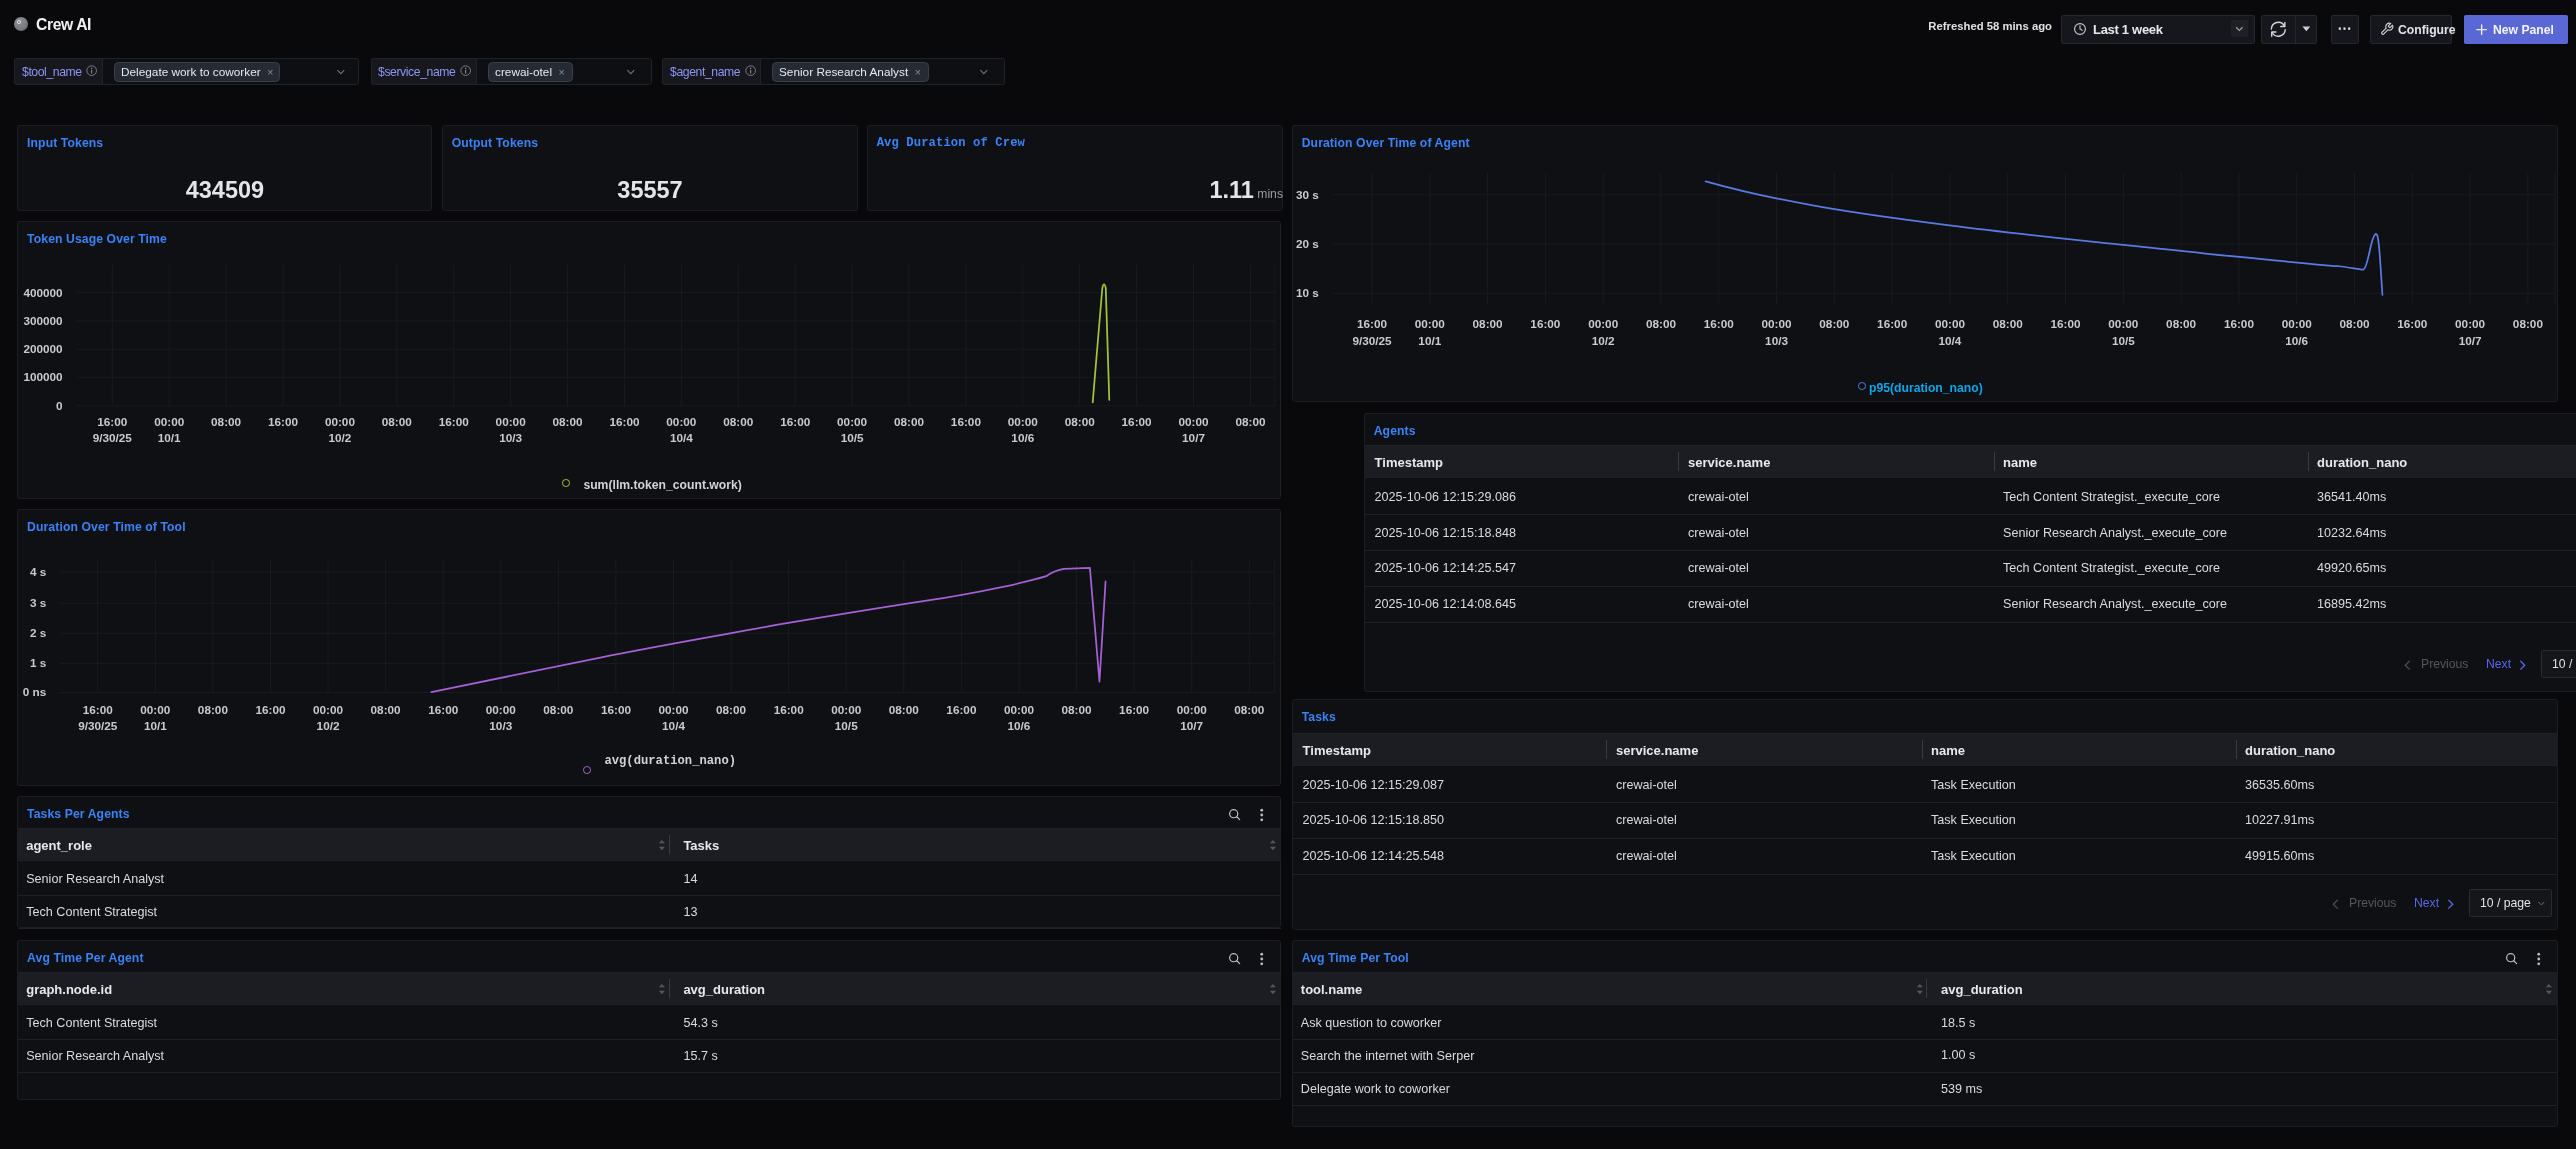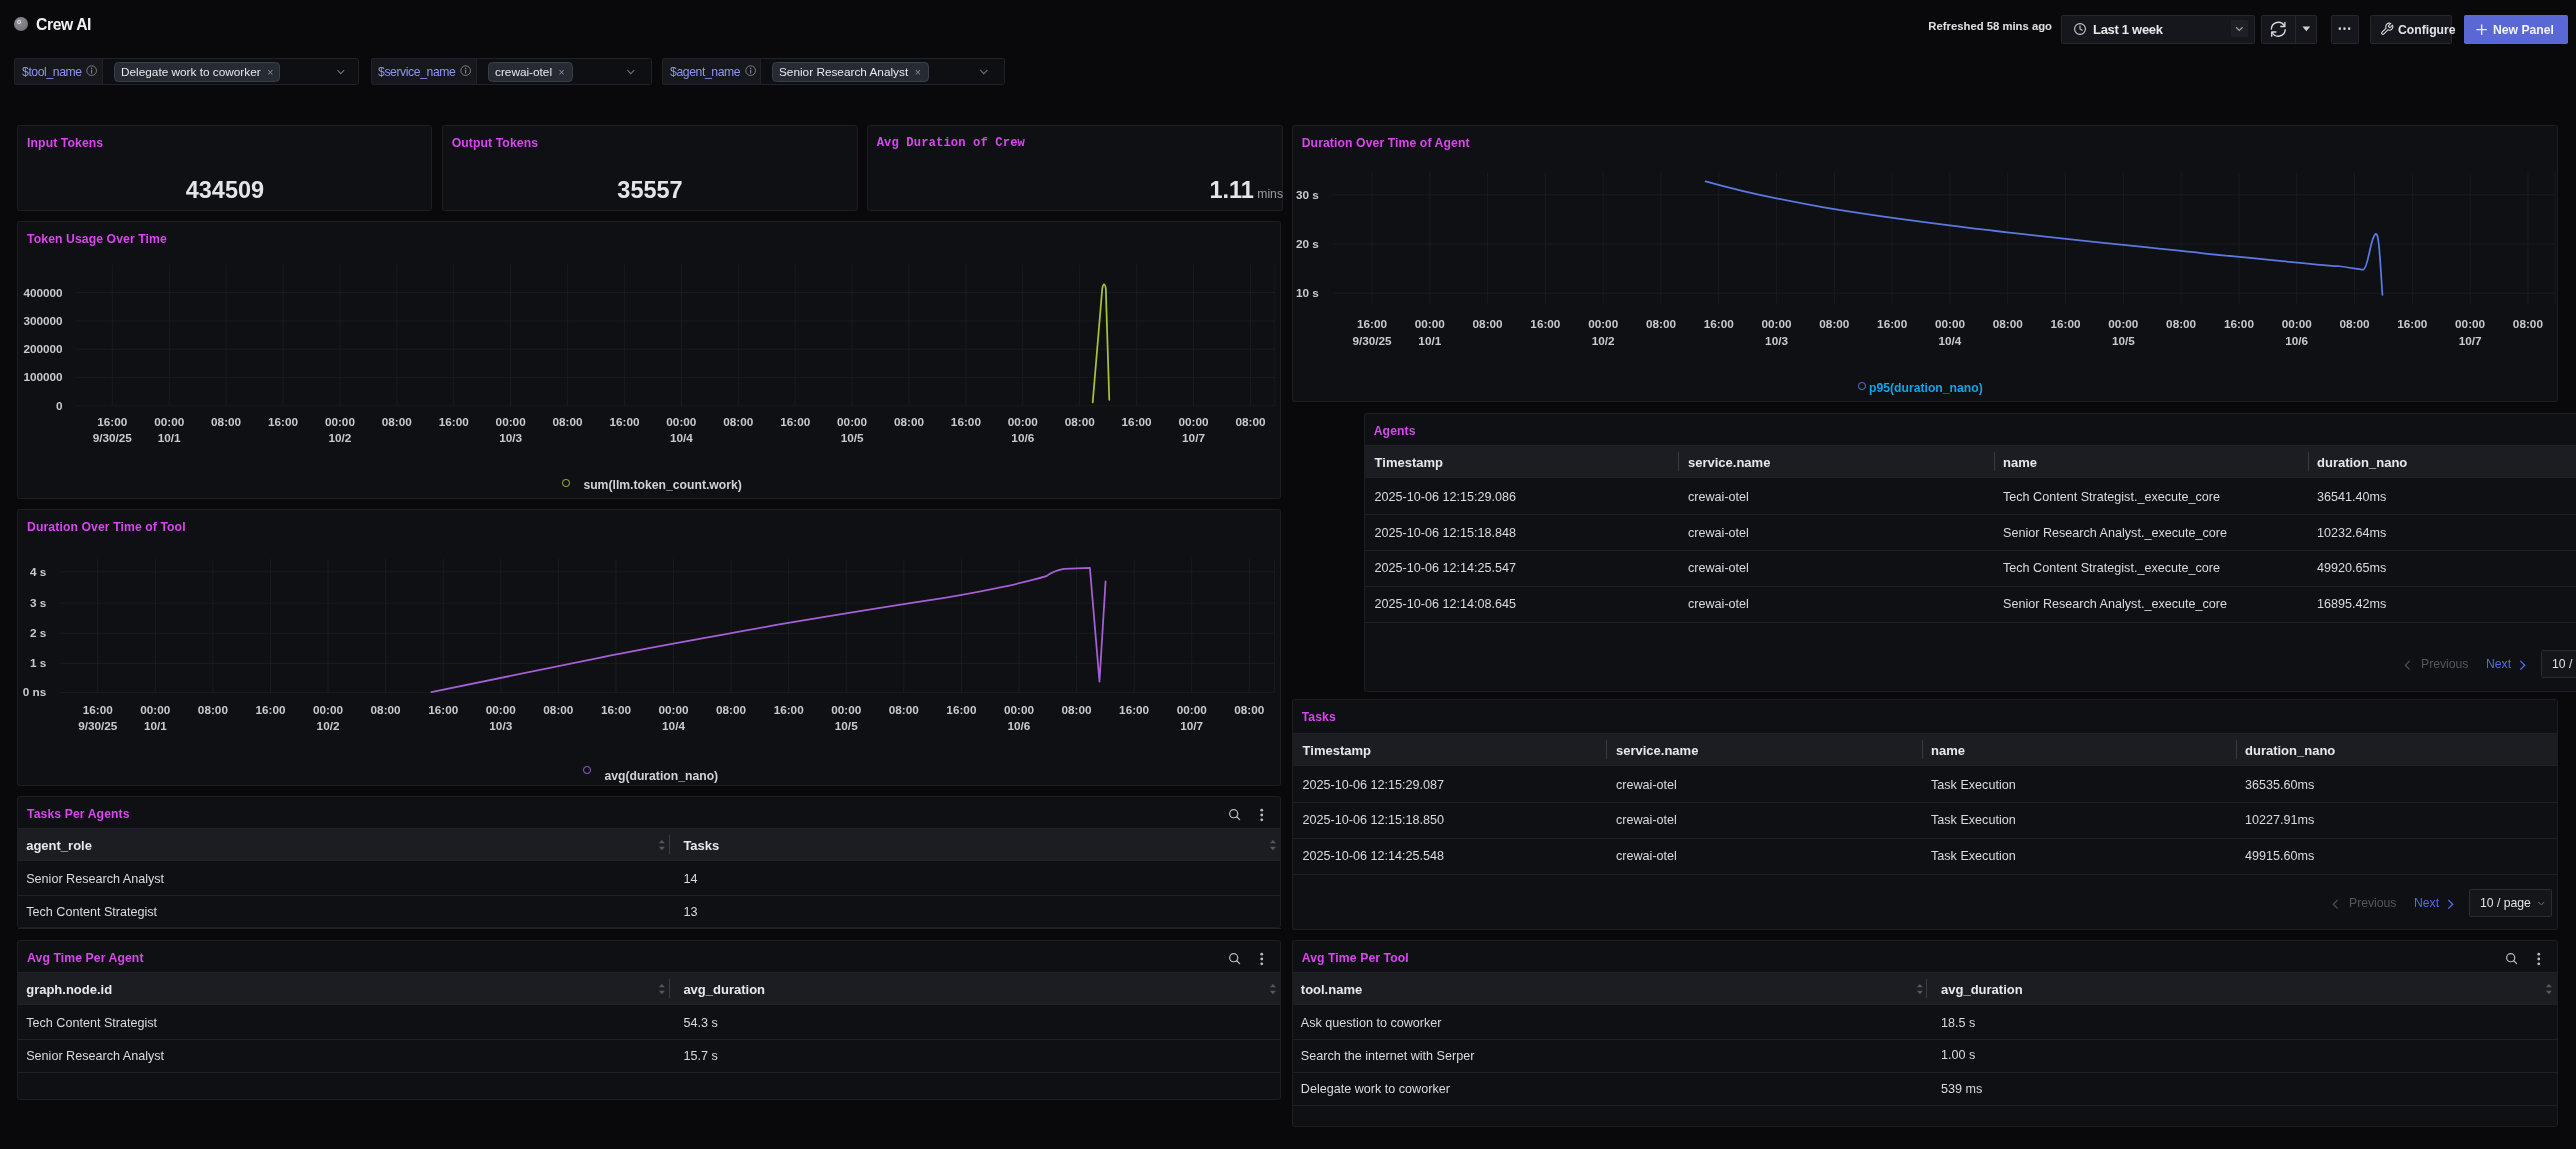--- a/index.html
+++ b/index.html
@@ -1,19 +1,19 @@
 <!DOCTYPE html>
 <html style="font-size:14px"><head><meta charset="utf-8"><title>Crew AI</title>
 <style>
 * { margin:0; padding:0; box-sizing:border-box; }
 html,body { width:2576px; height:1149px; background:#09090b; font-family:"Liberation Sans",sans-serif;
   -webkit-font-smoothing:antialiased; overflow:hidden; }
 .abs { position:absolute; }
 .panel { position:absolute; background:#0f1013; border:0.9px solid #1d1e23; border-radius:2.6px; }
-.ptitle { position:absolute; left:8.7px; top:9.6px; font-size:12.2px; font-weight:bold; color:#d946ef; letter-spacing:0.1px;text-align:center;}
+.ptitle { position:absolute; left:8.7px; top:9.6px; font-size:12.2px; font-weight:bold; color:#3b82f6; letter-spacing:0.1px;text-align:center;}
 svg text { font-family:"Liberation Sans",sans-serif; }
 </style></head>
 <body>
 <div class="abs" style="left:14px;top:17.4px;width:14px;height:14px;border-radius:50%;background:radial-gradient(circle at 38% 32%, #909196 0%, #7c7d82 55%, #5a5b60 100%);"></div>
 <div class="abs" style="left:17px;top:20px;width:3.5px;height:3.5px;border-radius:50%;border:1.2px solid #eceff1;"></div>
 <div class="abs" style="left:36px;top:15.7px;font-size:15.7px;font-weight:bold;color:#f1f1f3;letter-spacing:-0.4px;">Crew AI</div>
 <div class="abs" style="left:1878px;top:20px;width:174px;font-size:11.3px;font-weight:bold;color:#dfe0e4;text-align:right;white-space:nowrap;">Refreshed 58 mins ago</div>
 <div class="abs" style="left:2061px;top:15px;width:194px;height:29px;background:#16171c;border:0.9px solid #26272e;border-radius:1.7px;"></div>
 <svg width="14" height="14" viewBox="0 0 16 16" style="position:absolute;left:2073px;top:22px;">
     <circle cx="8" cy="8" r="6.2" fill="none" stroke="#c6c7cc" stroke-width="1.3"></circle>
@@ -226,21 +226,21 @@
       <text x="157.1" y="253" fill="#c9cace" font-size="13.5" font-weight="bold" text-anchor="middle">10/1</text>
       <text x="355.4" y="253" fill="#c9cace" font-size="13.5" font-weight="bold" text-anchor="middle">10/2</text>
       <text x="553.7" y="253" fill="#c9cace" font-size="13.5" font-weight="bold" text-anchor="middle">10/3</text>
       <text x="752" y="253" fill="#c9cace" font-size="13.5" font-weight="bold" text-anchor="middle">10/4</text>
       <text x="950.3" y="253" fill="#c9cace" font-size="13.5" font-weight="bold" text-anchor="middle">10/5</text>
       <text x="1148.6" y="253" fill="#c9cace" font-size="13.5" font-weight="bold" text-anchor="middle">10/6</text>
       <text x="1346.9" y="253" fill="#c9cace" font-size="13.5" font-weight="bold" text-anchor="middle">10/7</text>
       <path d="M474,209 C540,196 610,181 680,167 C750,153 810,143 870,132 C930,122 990,112 1050,103 C1110,93 1150,85 1180,76 C1185,72 1192,69 1200,67.5 L1230,66.5 L1241,197 L1248,82" fill="none" stroke="#a660d6" stroke-width="2" stroke-linejoin="round" stroke-linecap="round"></path>
     </svg>
     <div style="position:absolute;left:565px;top:256px;box-sizing:content-box;border-radius:50%;border:1.7px solid #a660d6;width:5.7px;height:5.7px;"></div>
-    <div style="position:absolute;left:586px;top:259px;font-size:12.2px;font-weight:bold;color:#d2d3d7;white-space:nowrap;">avg(duration_nano)</div>
+    <div style="position:absolute;left:586px;top:244px;font-size:12.2px;font-weight:bold;color:#d2d3d7;white-space:nowrap;font-family:Liberation Mono, monospace;">avg(duration_nano)</div>
   </div>
 <div class="panel" style="left:1292px;top:125px;width:1266px;height:277px;">
     <div class="ptitle">Duration Over Time of Agent</div>
     <svg width="1266" height="277" viewBox="0 0 1452 318" style="position:absolute;left:0;top:0;">
       <line x1="45" y1="79" x2="1448" y2="79" stroke="#1c1d21" stroke-width="1"></line>
       <line x1="45" y1="135.5" x2="1448" y2="135.5" stroke="#1c1d21" stroke-width="1"></line>
       <line x1="45" y1="192" x2="1448" y2="192" stroke="#1c1d21" stroke-width="1"></line>
       <line x1="90" y1="54" x2="90" y2="204" stroke="#1c1d21" stroke-width="1"></line>
       <line x1="156.35" y1="54" x2="156.35" y2="204" stroke="#1c1d21" stroke-width="1"></line>
       <line x1="222.7" y1="54" x2="222.7" y2="204" stroke="#1c1d21" stroke-width="1"></line>

